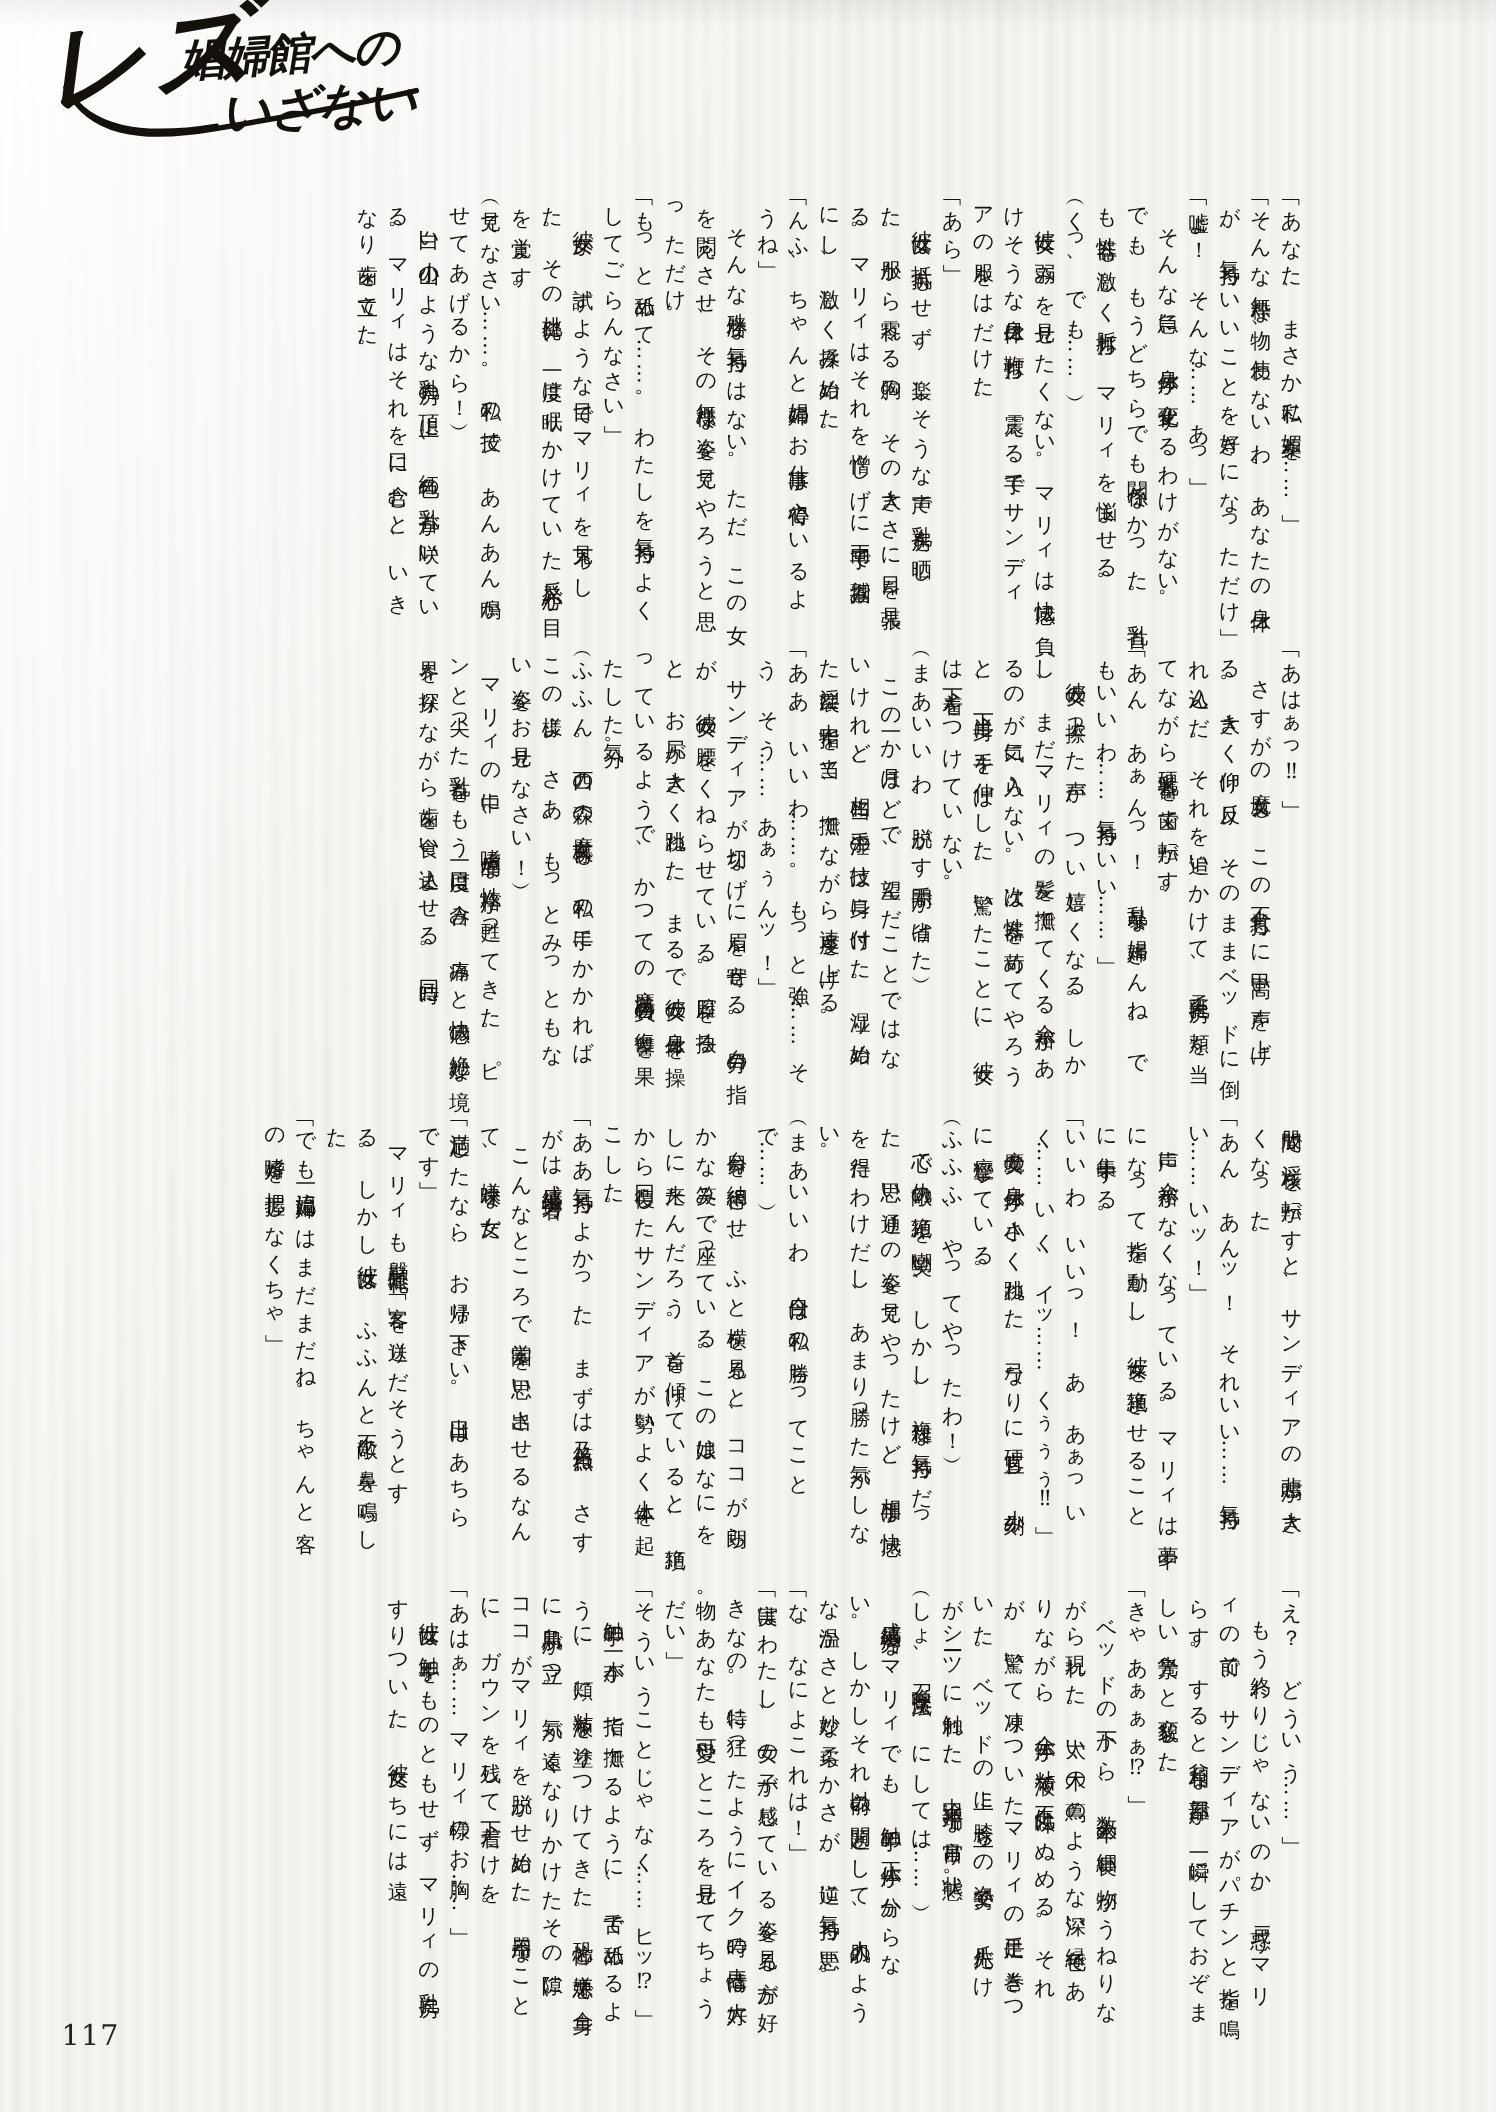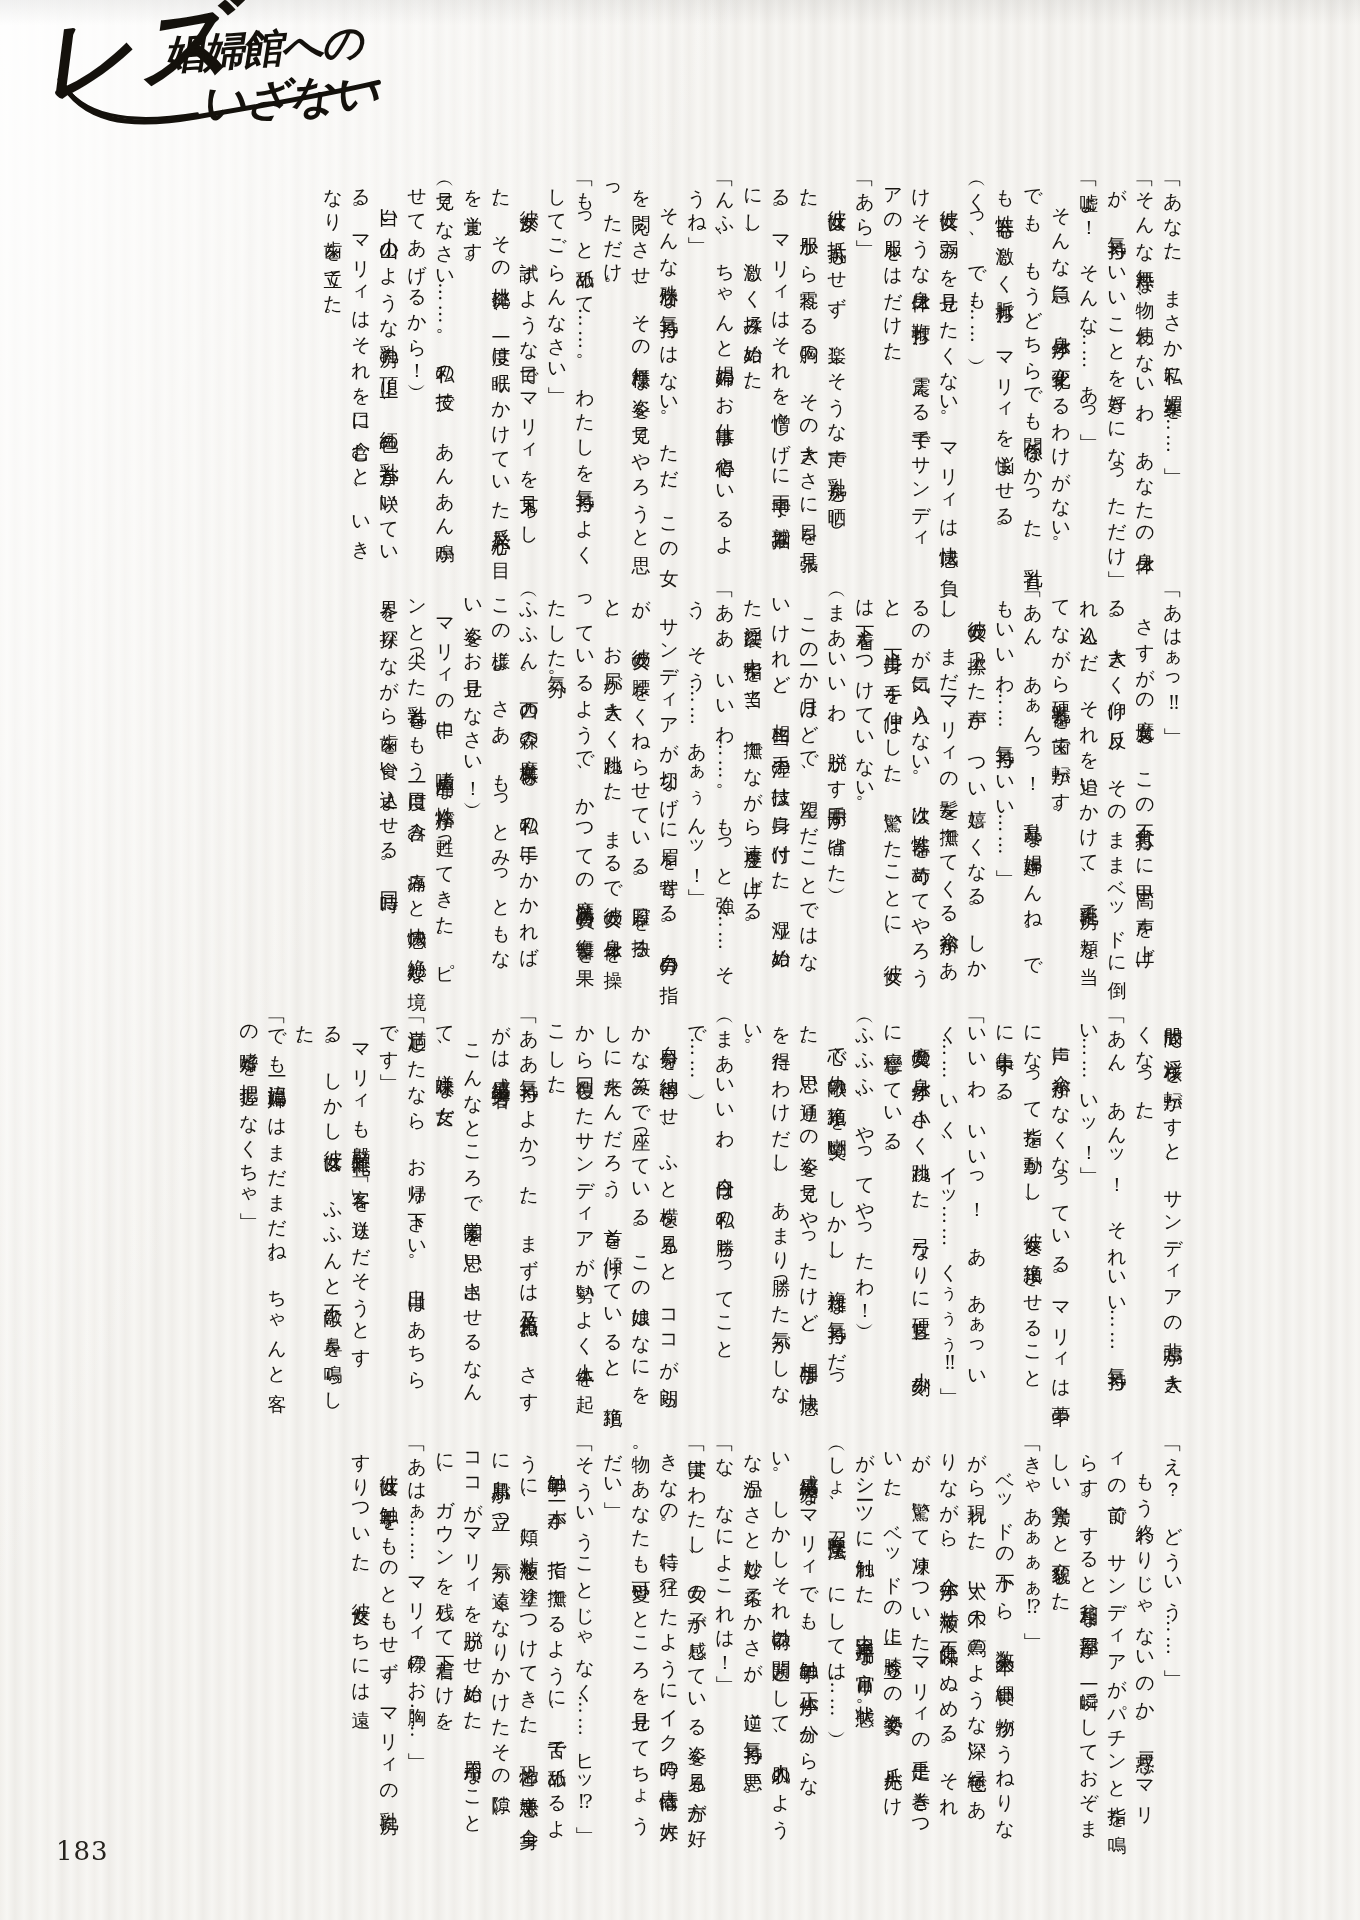--- a/index.html
+++ b/index.html
@@ -136,15 +136,15 @@
     <p class="thought">（しょ、召喚魔法？　にしては……）</p>
     <p class="indent">成績優秀なマリィでも、触手の正体が分からない。しかしそれ以前の問題として、人肌のような温かさと妙な柔らかさが、逆に気持ち悪い。</p>
     <p class="quote">「な、なによこれは！」</p>
     <p class="quote">「実はわたし、女の子が感じている姿を見る方が好きなの。特に狂ったようにイク時の表情は大好物。あなたも可愛いところを見せてちょうだい」</p>
     <p class="quote">「そういうことじゃなく……ヒッ⁉」</p>
     <p class="indent">触手の一本が、指で撫でるように、舌で舐めるように、頬に粘液を塗りつけてきた。恐怖と嫌悪で全身に鳥肌が立つ。気が遠くなりかけたその隙に、ココがマリィを脱がせ始めた。器用なことに、ガウンを残して下着だけを。</p>
     <p class="quote">「あはぁ……マリィ様のお胸……」</p>
     <p class="indent">彼女は触手をものともせず、マリィの乳房にすりついた。彼女たちには遠</p>
   </div>
 
-  <div class="page-number">183</div>
+  <div class="page-number">117</div>
 
 </div>
 
 </body></html>

